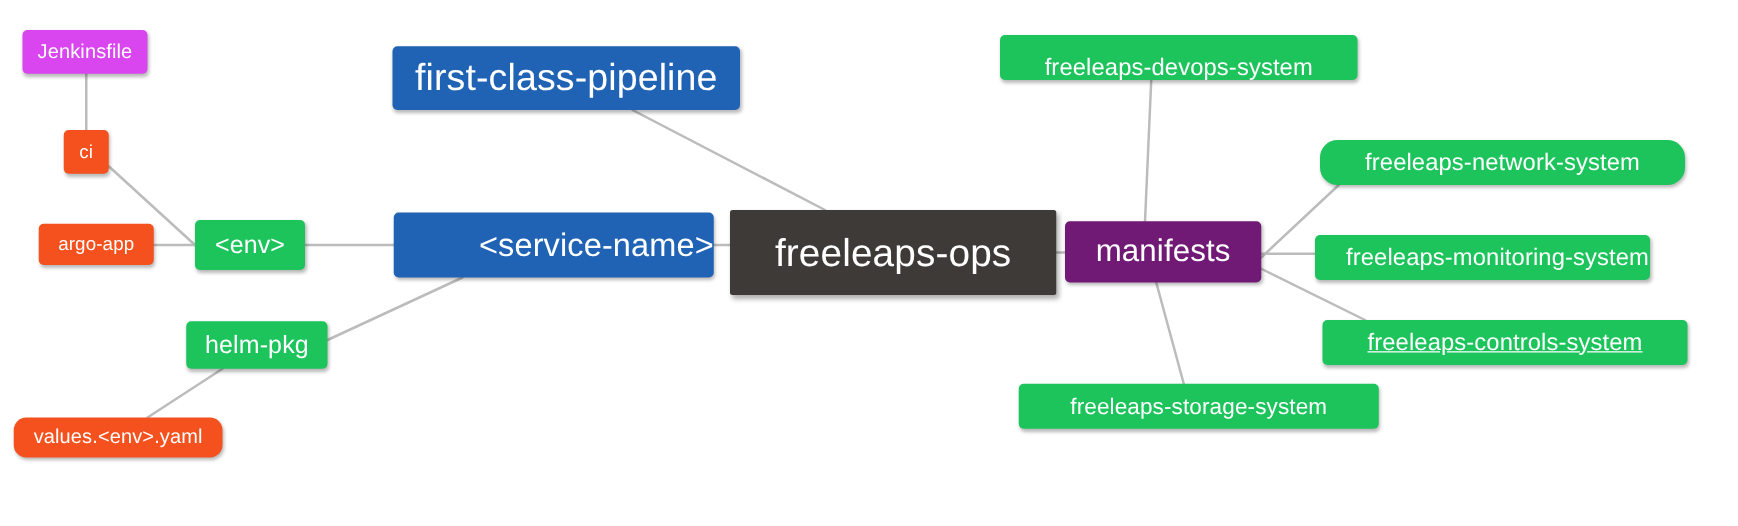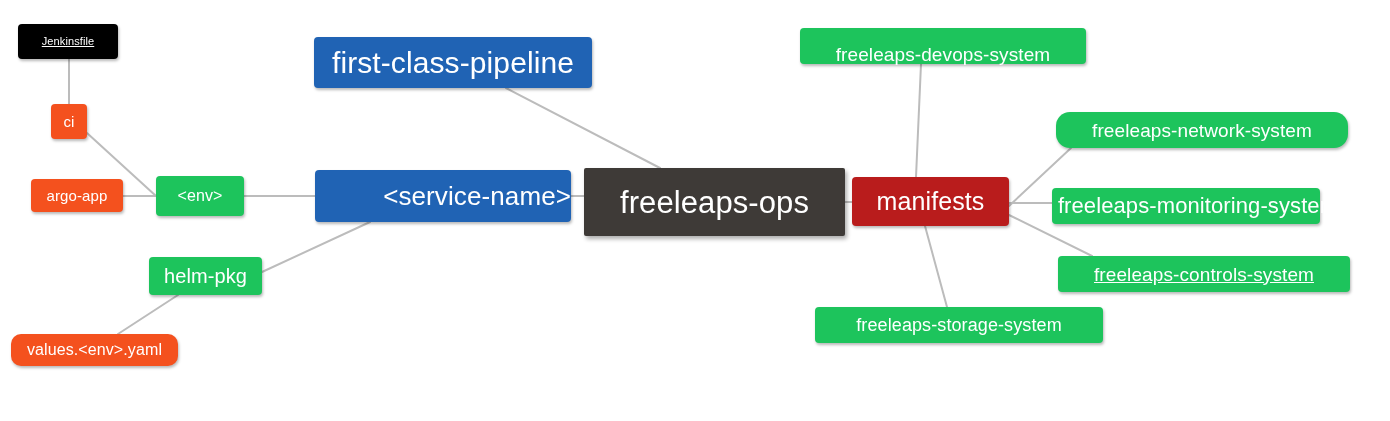--- a/index.html
+++ b/index.html
@@ -44,57 +44,57 @@
       <line x1="506" y1="88" x2="660" y2="168" stroke="#bcbcbc" stroke-width="2" stroke-linecap="round"></line>
       <line x1="571" y1="196" x2="584" y2="196" stroke="#bcbcbc" stroke-width="2" stroke-linecap="round"></line>
       <line x1="845" y1="202" x2="852" y2="202" stroke="#bcbcbc" stroke-width="2" stroke-linecap="round"></line>
       <line x1="916" y1="177" x2="921" y2="64" stroke="#bcbcbc" stroke-width="2" stroke-linecap="round"></line>
       <line x1="1009" y1="206" x2="1071" y2="148" stroke="#bcbcbc" stroke-width="2" stroke-linecap="round"></line>
       <line x1="1009" y1="203" x2="1052" y2="203" stroke="#bcbcbc" stroke-width="2" stroke-linecap="round"></line>
       <line x1="1009" y1="215" x2="1092" y2="256" stroke="#bcbcbc" stroke-width="2" stroke-linecap="round"></line>
       <line x1="925" y1="226" x2="947" y2="307" stroke="#bcbcbc" stroke-width="2" stroke-linecap="round"></line>
     </svg>
   <div id="node-layer">
-      <div class="node" style="left: 18px; top: 24px; width: 100px; height: 35px; background: #000000; font-size: 11px; text-decoration: underline;">
+      <div class="node" style="left: 18px; top: 24px; width: 100px; height: 35px; background: #d946ef; font-size: 16px;">
         <span>Jenkinsfile</span>
       </div>
       <div class="node" style="left: 51px; top: 104px; width: 36px; height: 35px; background: rgb(244, 81, 30); font-size: 15px; text-align: right;">
         <span>ci</span>
       </div>
       <div class="node" style="left: 31px; top: 179px; width: 92px; height: 33px; background: rgb(244, 81, 30); font-size: 15px;">
         <span>argo-app</span>
       </div>
-      <div class="node" style="left: 156px; top: 176px; width: 88px; height: 40px; background: rgb(29, 196, 92); font-size: 16px;">
+      <div class="node" style="left: 156px; top: 176px; width: 88px; height: 40px; background: rgb(29, 196, 92); font-size: 20px;">
         <span>&lt;env&gt;</span>
       </div>
       <div class="node" style="left: 315px; top: 170px; width: 256px; height: 52px; background: rgb(32, 99, 180); font-size: 26px; justify-content: flex-end;">
         <span>&lt;service-name&gt;</span>
       </div>
       <div class="node" style="left: 314px; top: 37px; width: 278px; height: 51px; background: rgb(32, 99, 180); font-size: 30px;">
         <span>first-class-pipeline</span>
       </div>
       <div class="node root" style="left: 584px; top: 168px; width: 261px; height: 68px; background: rgb(62, 58, 55); font-size: 31px;">
         <span>freeleaps-ops</span>
       </div>
-      <div class="node" style="left: 852px; top: 177px; width: 157px; height: 49px; background: #b91c1c; font-size: 25px;">
+      <div class="node" style="left: 852px; top: 177px; width: 157px; height: 49px; background: #701a75; font-size: 25px;">
         <span>manifests</span>
       </div>
       <div class="node" style="left: 149px; top: 257px; width: 113px; height: 38px; background: rgb(29, 196, 92); font-size: 20px; align-items: center;">
         <span>helm-pkg</span>
       </div>
       <div class="node" style="left: 11px; top: 334px; width: 167px; height: 32px; background: rgb(244, 81, 30); font-size: 16px; border-radius: 10px;">
         <span>values.&lt;env&gt;.yaml</span>
       </div>
       <div class="node" style="left: 800px; top: 28px; width: 286px; height: 36px; background: rgb(29, 196, 92); font-size: 19px; align-items: flex-end;">
         <span>freeleaps-devops-system</span>
       </div>
       <div class="node" style="left: 1056px; top: 112px; width: 292px; height: 36px; background: rgb(29, 196, 92); font-size: 19px; border-radius: 14px;">
         <span>freeleaps-network-system</span>
       </div>
-      <div class="node" style="left: 1052px; top: 188px; width: 268px; height: 36px; background: rgb(29, 196, 92); font-size: 22px; padding-left: 24px;">
+      <div class="node" style="left: 1052px; top: 188px; width: 268px; height: 36px; background: rgb(29, 196, 92); font-size: 19px; padding-left: 24px;">
         <span>freeleaps-monitoring-system</span>
       </div>
       <div class="node" style="left: 1058px; top: 256px; width: 292px; height: 36px; background: rgb(29, 196, 92); font-size: 19px; text-decoration: underline;">
         <span>freeleaps-controls-system</span>
       </div>
       <div class="node" style="left: 815px; top: 307px; width: 288px; height: 36px; background: rgb(29, 196, 92); font-size: 18px;">
         <span>freeleaps-storage-system</span>
       </div>
     </div>
 </div>

